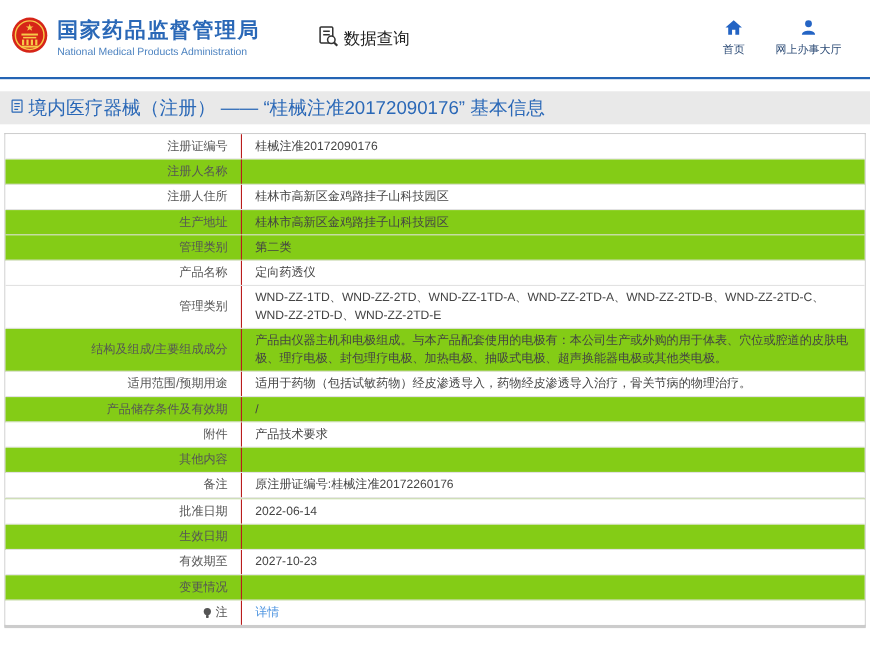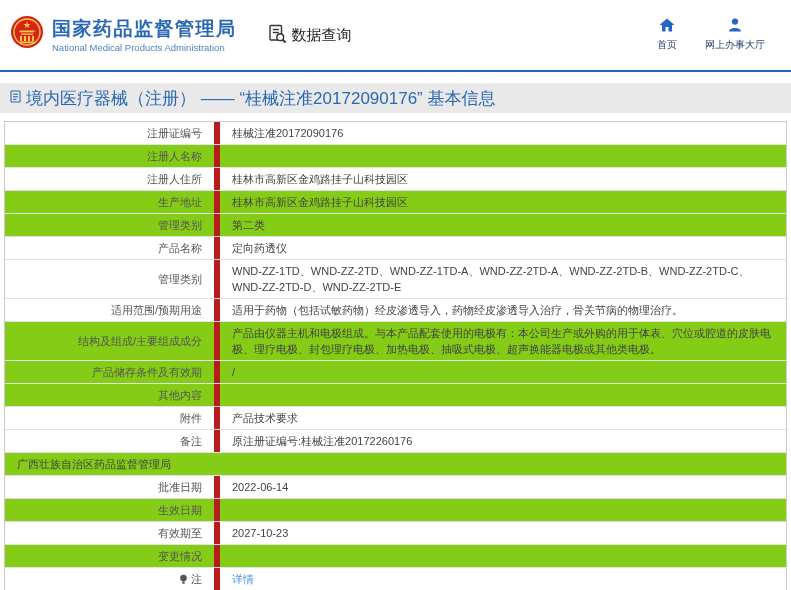--- a/index.html
+++ b/index.html
@@ -1,41 +1,41 @@
 <!DOCTYPE html>
 <html><head>
 <meta charset="utf-8">
 <style>
   * { margin:0; padding:0; box-sizing:border-box; }
   html,body { width:791px; height:590px; background:#fff; overflow:hidden;
     font-family:"Liberation Sans","DejaVu Sans",sans-serif; }
 
   
-  .header { height:70px; display:flex; align-items:center; padding:0 20px 0 10px; background:#fff; }
+  .header { height:70px; display:flex; align-items:center; padding:0 20px 0 10px; background:#fff;gap:21px; }
   .brand { display:flex; align-items:center; gap:8px; }
   .brand-text .cn { font-size:19px; font-weight:bold; color:#2a68b7; letter-spacing:1.5px; line-height:22px; }
   .brand-text .en { font-size:9.5px; color:#4d83c0; margin-top:2px; }
   .data-query { display:flex; align-items:center; gap:5px; margin-left:30px; font-size:15px; color:#222; cursor:pointer; }
   .header-spacer { flex:1; }
-  .top-nav { display:flex; gap:28px; padding-right:6px;font-family:Liberation Mono, monospace; }
+  .top-nav { display:flex; gap:28px; padding-right:6px; }
   .nav-item { display:flex; flex-direction:column; align-items:center; gap:3px;
     font-size:10px; color:#2b4a75; cursor:pointer; }
 
   .blue-line { height:2px; background:#2464b4; }
 
   
   .breadcrumb { margin-top:11px; height:30px; background:#e9e9e9; display:flex; align-items:center;
     padding:0 10px; gap:5px; color:#2a68b7; font-size:17px; }
 
   
   .table-wrap { margin:8px 4px 0; border:1px solid #c9c9c9; border-bottom:3px solid #cccccc; }
   .row { display:flex; align-items:stretch; border-bottom:1px solid #e2e2e2; background:#fff; }
   .row:last-child { border-bottom:none; }
   .row.alt { background:#84cc16; }
-  .cell-label { flex:0 0 215px; width:215px; border-right:6px solid #b91c1c;
+  .cell-label { flex:0 0 215px; width:215px; border-right:1px solid #b91c1c;
     display:flex; align-items:center; justify-content:flex-end; gap:3px;
     padding:3px 12px; font-size:11px; color:#555; line-height:16px; }
   .cell-value { flex:1; display:flex; align-items:center; padding:3px 12px;
     font-size:11px; color:#444; line-height:16px; min-height:22px; word-break:break-word; }
   .cell-value a { color:#4d94e0; text-decoration:none; cursor:pointer; }
   .lbl-icon { display:inline-flex; align-items:center; }
 </style>
 </head>
 <body>
 
@@ -153,64 +153,63 @@
     </div>
     <div class="cell-value">定向药透仪</div>
   </div>
     <div class="row">
     <div class="cell-label">
 
       <span class="lbl-text">管理类别</span>
     </div>
     <div class="cell-value">WND-ZZ-1TD、WND-ZZ-2TD、WND-ZZ-1TD-A、WND-ZZ-2TD-A、WND-ZZ-2TD-B、WND-ZZ-2TD-C、WND-ZZ-2TD-D、WND-ZZ-2TD-E</div>
   </div>
+    <div class="row alt">
+    <div class="cell-label">
+
+      <span class="lbl-text">结构及组成/主要组成成分</span>
+    </div>
+    <div class="cell-value">产品由仪器主机和电极组成。与本产品配套使用的电极有：本公司生产或外购的用于体表、穴位或腔道的皮肤电极、理疗电极、封包理疗电极、加热电极、抽吸式电极、超声换能器电极或其他类电极。</div>
+  </div>
     <div class="row">
     <div class="cell-label">
 
       <span class="lbl-text">适用范围/预期用途</span>
     </div>
     <div class="cell-value">适用于药物（包括试敏药物）经皮渗透导入，药物经皮渗透导入治疗，骨关节病的物理治疗。</div>
   </div>
     <div class="row alt">
     <div class="cell-label">
 
-      <span class="lbl-text">结构及组成/主要组成成分</span>
-    </div>
-    <div class="cell-value">产品由仪器主机和电极组成。与本产品配套使用的电极有：本公司生产或外购的用于体表、穴位或腔道的皮肤电极、理疗电极、封包理疗电极、加热电极、抽吸式电极、超声换能器电极或其他类电极。</div>
-  </div>
-    <div class="row alt">
-    <div class="cell-label">
-
       <span class="lbl-text">产品储存条件及有效期</span>
     </div>
     <div class="cell-value">/</div>
   </div>
+    <div class="row">
+    <div class="cell-label">
+
+      <span class="lbl-text">附件</span>
+    </div>
+    <div class="cell-value">产品技术要求</div>
+  </div>
     <div class="row alt">
     <div class="cell-label">
 
       <span class="lbl-text">其他内容</span>
     </div>
     <div class="cell-value"></div>
   </div>
     <div class="row">
     <div class="cell-label">
 
-      <span class="lbl-text">附件</span>
-    </div>
-    <div class="cell-value">产品技术要求</div>
-  </div>
-    <div class="row">
-    <div class="cell-label">
-
       <span class="lbl-text">备注</span>
     </div>
     <div class="cell-value">原注册证编号:桂械注准20172260176</div>
   </div>
     <div class="row alt">
-    <div class="cell-value">广西壮族自治区药品监督管理局</div>
   </div>
     <div class="row">
     <div class="cell-label">
 
       <span class="lbl-text">批准日期</span>
     </div>
     <div class="cell-value">2022-06-14</div>
   </div>
     <div class="row alt">
     <div class="cell-label">

